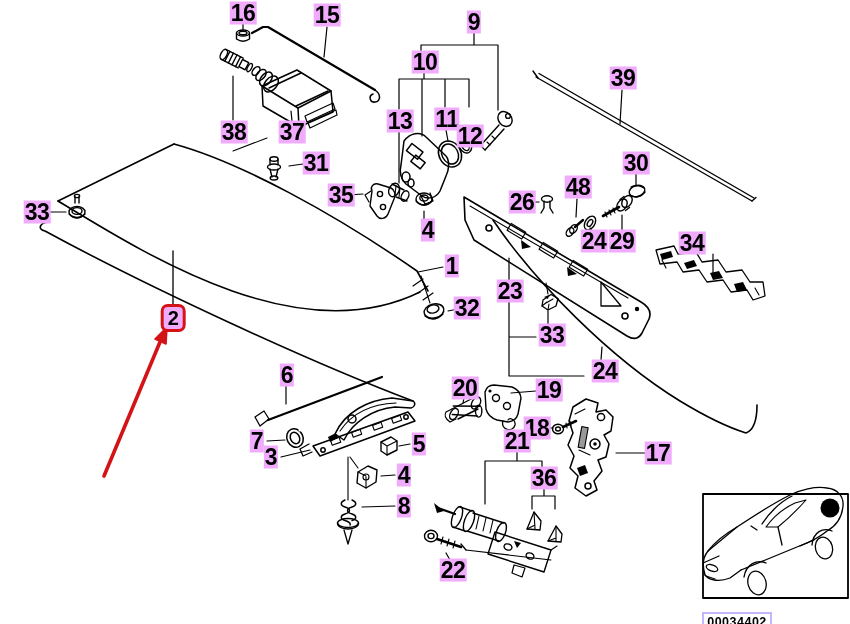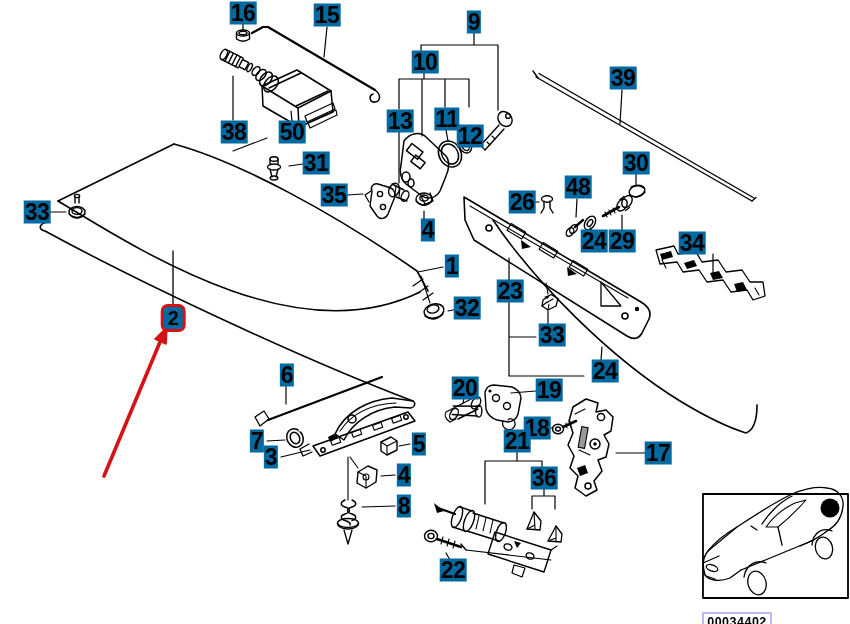--- a/index.html
+++ b/index.html
@@ -1,21 +1,21 @@
 <!DOCTYPE html>
 <html><head>
 <meta charset="utf-8">
 <style>
   html,body{margin:0;padding:0;background:#ffffff;}
   .stage{position:relative;width:850px;height:624px;background:#fff;overflow:hidden;
          font-family:"Liberation Sans",sans-serif;}
   .stage svg{position:absolute;left:0;top:0;}
   .callout{position:absolute;transform:translate(-50%,-50%);
            font:700 23px "Liberation Sans",sans-serif;color:#000;
-           background:#0369a1;line-height:1;padding:0 1px;letter-spacing:-0.5px;
+           background:#f0abfc;line-height:1;padding:0 1px;letter-spacing:-0.5px;
            white-space:nowrap;z-index:5;cursor:default;}
   .callout.hl{border:3px solid #d41317;border-radius:7px;padding:1px 4px;
               font-size:20px;}
   .plate{position:absolute;left:702px;top:600px;width:66px;height:15px;
          border:2px solid #c4b5fd;display:flex;align-items:center;justify-content:center;
          font:700 12.5px "Liberation Sans",sans-serif;letter-spacing:.5px;z-index:5;margin-top:12px;}
 </style>
 </head>
 <body>
 
@@ -387,21 +387,21 @@
 <span class="callout" style="left:552px;top:335px">33</span>
 <span class="callout" style="left:522px;top:202px">26</span>
 <span class="callout" style="left:578px;top:187px">48</span>
 <span class="callout" style="left:594px;top:241px">24</span>
 <span class="callout" style="left:622px;top:241px">29</span>
 <span class="callout" style="left:636px;top:163px">30</span>
 <span class="callout" style="left:316px;top:163px">31</span>
 <span class="callout" style="left:467px;top:308px">32</span>
 <span class="callout" style="left:37px;top:212px">33</span>
 <span class="callout" style="left:692px;top:243px">34</span>
-<span class="callout" style="left:334px;top:195px">35</span>
+<span class="callout" style="left:341px;top:195px">35</span>
 <span class="callout" style="left:544px;top:478px">36</span>
-<span class="callout" style="left:292px;top:132px">50</span>
+<span class="callout" style="left:292px;top:132px">37</span>
 <span class="callout" style="left:234px;top:132px">38</span>
 <span class="callout" style="left:623px;top:78px">39</span>
 
 <div class="plate">00034402</div>
 
 </div>
 
 </body></html>

